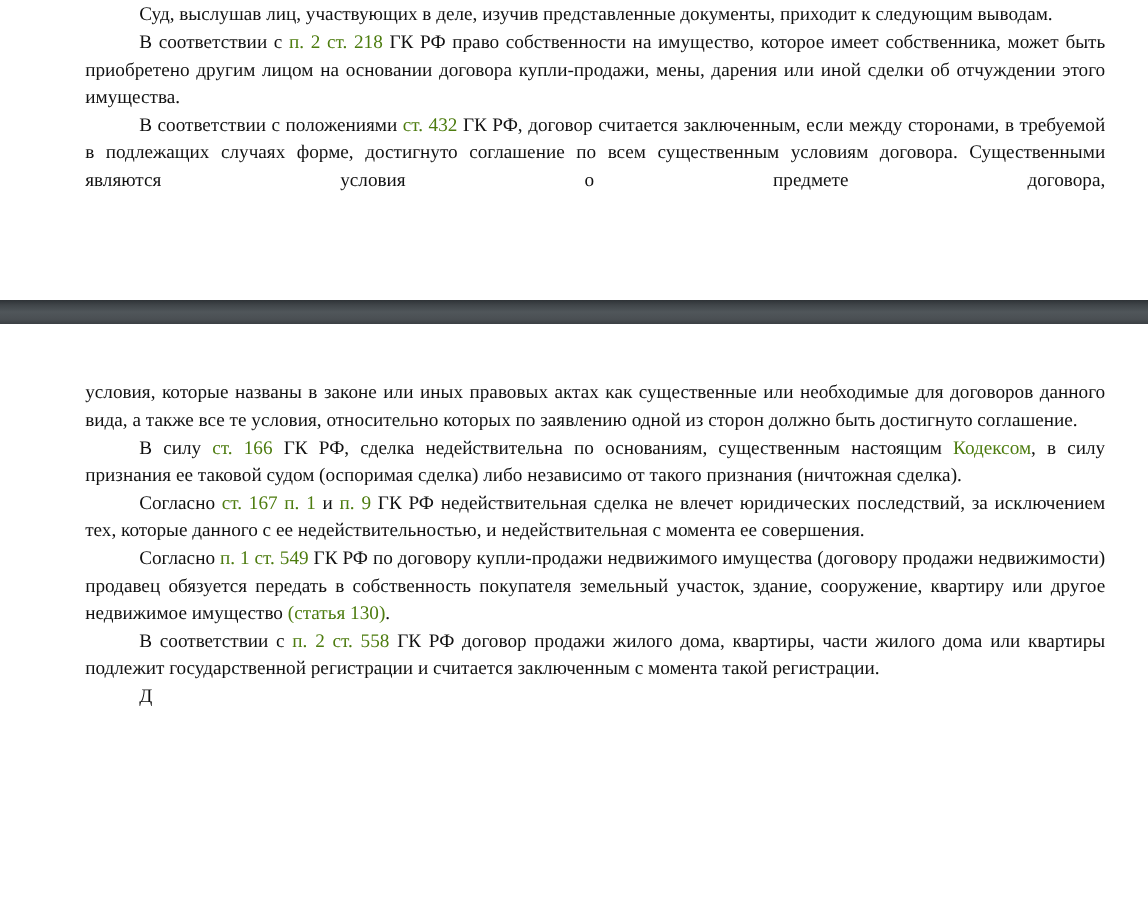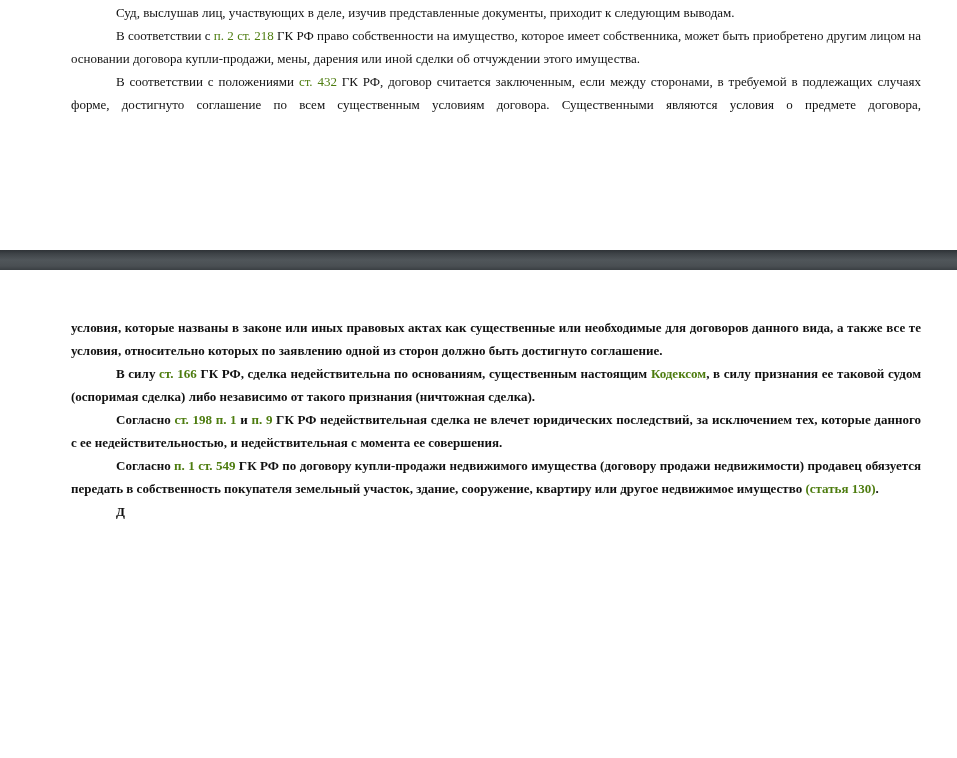--- a/index.html
+++ b/index.html
@@ -7,28 +7,28 @@
     width: 957px; height: 758px; overflow: hidden;
     background: #ffffff;
     font-family: "Liberation Serif", "DejaVu Serif", serif;
     color: #111111;
     position: relative;
   }
   .page {
     position: absolute; left: 0; width: 957px; background: #ffffff; overflow: hidden;
   }
   .page-top { top: 0; height: 250px; }
-  .page-bottom { top: 270px; height: 488px; font-weight: bold; }
+  .page-bottom { top: 270px; height: 488px; }
   .separator {
     position: absolute; left: 0; top: 250px; width: 957px; height: 20px;
     background: linear-gradient(to bottom, #2e3236 0%, #3f4448 20%, #50565a 50%, #4a4f53 80%, #3a3f43 100%);
   }
   .text-block {
     position: absolute; left: 71px; width: 850px;
-    font-size: 13px; line-height: 23px;
+    font-size: 16px; line-height: 23px;
   }
   .page-top .text-block { top: 1px; }
   .page-bottom .text-block { top: 46px; }
   .para {
     margin: 0; text-indent: 45px; text-align: justify;
   }
   .para.noindent { text-indent: 0; }
   .para.last-line-full { text-align-last: justify; }
   .link { color: #4d7c0f; cursor: pointer; }
 </style>
@@ -42,17 +42,18 @@
     <p class="para last-line-full"><span>В соответствии с положениями </span><span class="link">ст. 432</span><span> ГК РФ, договор считается заключенным, если между сторонами, в требуемой в подлежащих случаях форме, достигнуто соглашение по всем существенным условиям договора. Существенными являются условия о предмете договора,</span></p>
   </div>
 </div>
 
 <div class="separator"></div>
 
 <div class="page page-bottom">
   <div class="text-block">
     <p class="para noindent"><span>условия, которые названы в законе или иных правовых актах как существенные или необходимые для договоров данного вида, а также все те условия, относительно которых по заявлению одной из сторон должно быть достигнуто соглашение.</span></p>
     <p class="para"><span>В силу </span><span class="link">ст. 166</span><span> ГК РФ, сделка недействительна по основаниям, существенным настоящим </span><span class="link">Кодексом</span><span>, в силу признания ее таковой судом (оспоримая сделка) либо независимо от такого признания (ничтожная сделка).</span></p>
-    <p class="para"><span>Согласно </span><span class="link">ст. 198 п. 1</span><span> и </span><span class="link">п. 9</span><span> ГК РФ недействительная сделка не влечет юридических последствий, за исключением тех, которые данного с ее недействительностью, и недействительная с момента ее совершения.</span></p>
+    <p class="para"><span>Согласно </span><span class="link">ст. 167 п. 1</span><span> и </span><span class="link">п. 9</span><span> ГК РФ недействительная сделка не влечет юридических последствий, за исключением тех, которые данного с ее недействительностью, и недействительная с момента ее совершения.</span></p>
     <p class="para"><span>Согласно </span><span class="link">п. 1 ст. 549</span><span> ГК РФ по договору купли-продажи недвижимого имущества (договору продажи недвижимости) продавец обязуется передать в собственность покупателя земельный участок, здание, сооружение, квартиру или другое недвижимое имущество </span><span class="link">(статья 130)</span><span>.</span></p>
+    <p class="para"><span>В соответствии с </span><span class="link">п. 2 ст. 558</span><span> ГК РФ договор продажи жилого дома, квартиры, части жилого дома или квартиры подлежит государственной регистрации и считается заключенным с момента такой регистрации.</span></p>
     <p class="para"><span>Д</span></p>
   </div>
 </div>
 
 </body></html>

